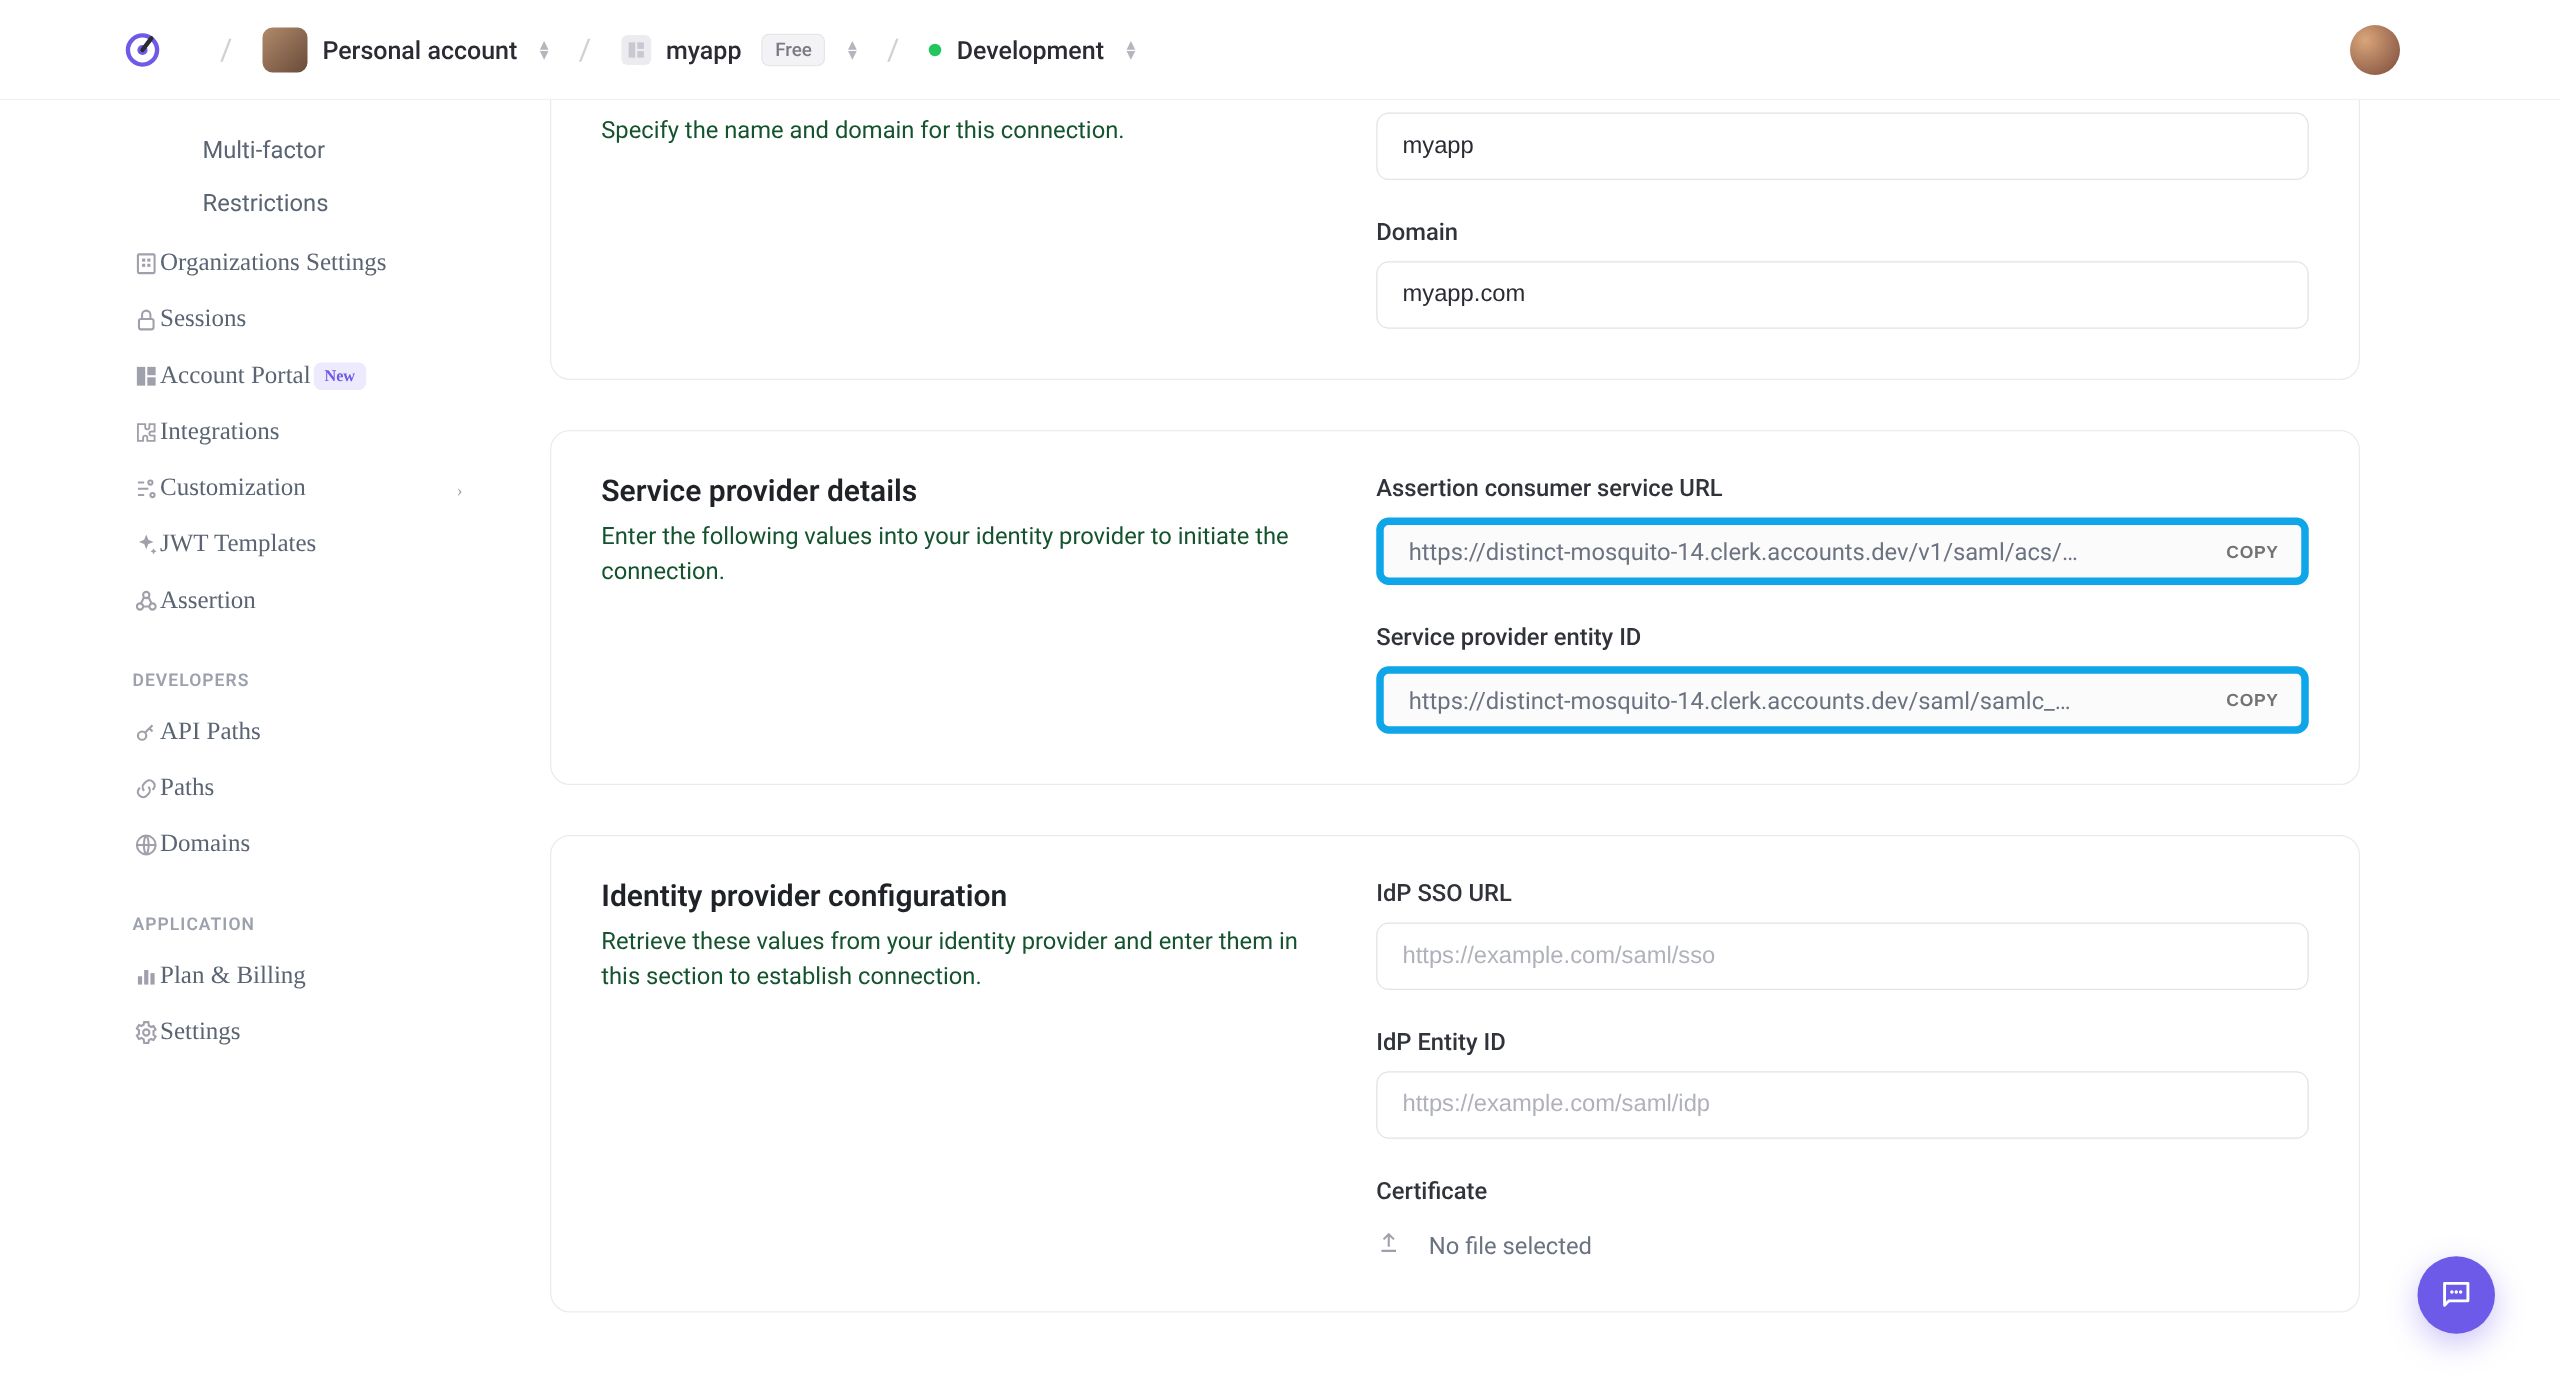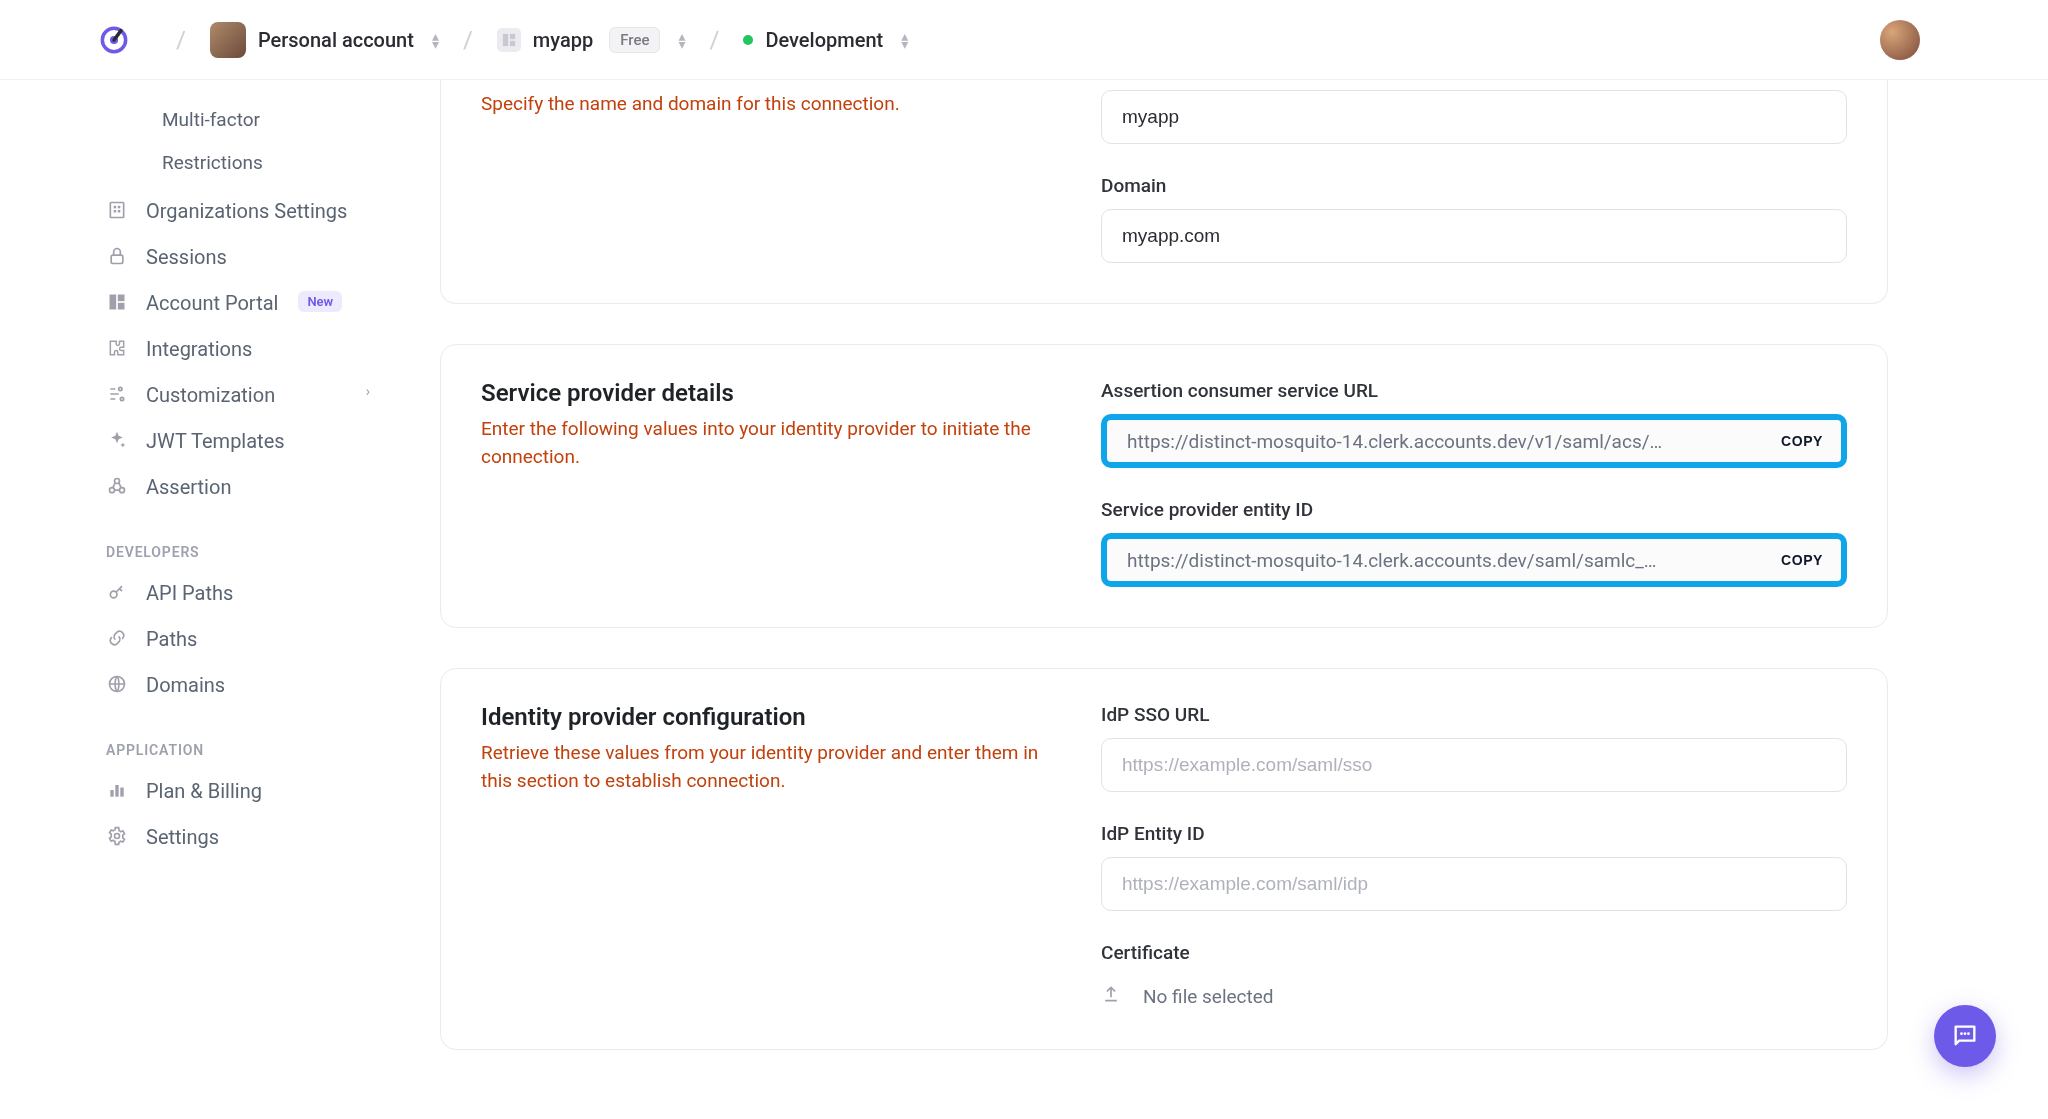--- a/index.html
+++ b/index.html
@@ -94,27 +94,28 @@
       margin-bottom: 4px;
     }
     .nav-sub-item {
       font-size: 19px;
       color: #5a6472;
       padding: 10px 4px;
       cursor:pointer;
       border-radius:6px;
     }
     .nav-item {
-      display:flex; align-items:flex-start; gap:18px;
+      display:flex; align-items:flex-end; 
       padding: 11px 6px;
       font-size: 20px;
       color: #5a6472;
       cursor:pointer;
       border-radius:8px;
       position:relative;
+      font-family:Liberation Serif, serif;
     }
     .nav-item .icon {
       width:22px; height:22px; color:#a0a0ac;
       display:flex; align-items:center; justify-content:center;
     }
     .nav-item .chev {
       margin-left:auto; color:#a0a0ac; font-size:14px;
     }
     .new-badge {
       font-size: 13px;
@@ -155,21 +156,21 @@
     }
     .card-left { width: 560px; flex-shrink:0; }
     .card-left h2 {
       font-size: 24px;
       font-weight:600;
       color:#1f2328;
       margin-bottom: 8px;
     }
     .card-left p {
       font-size: 19px;
-      color:#c2410c;
+      color:#14532d;
       line-height:1.45;
     }
     .card-right { flex:1; }
     .field { margin-bottom: 30px; }
     .field-label {
       font-size: 19px;
       font-weight:500;
       color:#30333a;
       margin-bottom: 12px;
       display:block;
@@ -198,21 +199,21 @@
       display:flex; align-items:center; gap:20px;
       box-shadow: 0 1px 2px rgba(0,0,0,.02);
     }
     .readonly-box .val {
       flex:1; white-space:nowrap; overflow:hidden; text-overflow:ellipsis;
     }
     .copy-btn {
       font-size: 14px;
       font-weight:700;
       letter-spacing:.04em;
-      color:#0f172a;
+      color:#737373;
       background:transparent;
       border:none;
       cursor:pointer;
       padding: 6px 4px;
     }
     .upload-row {
       display:flex; align-items:center; gap:22px;
       padding-top: 8px;
       color:#6b7280; font-size:19px;
     }

